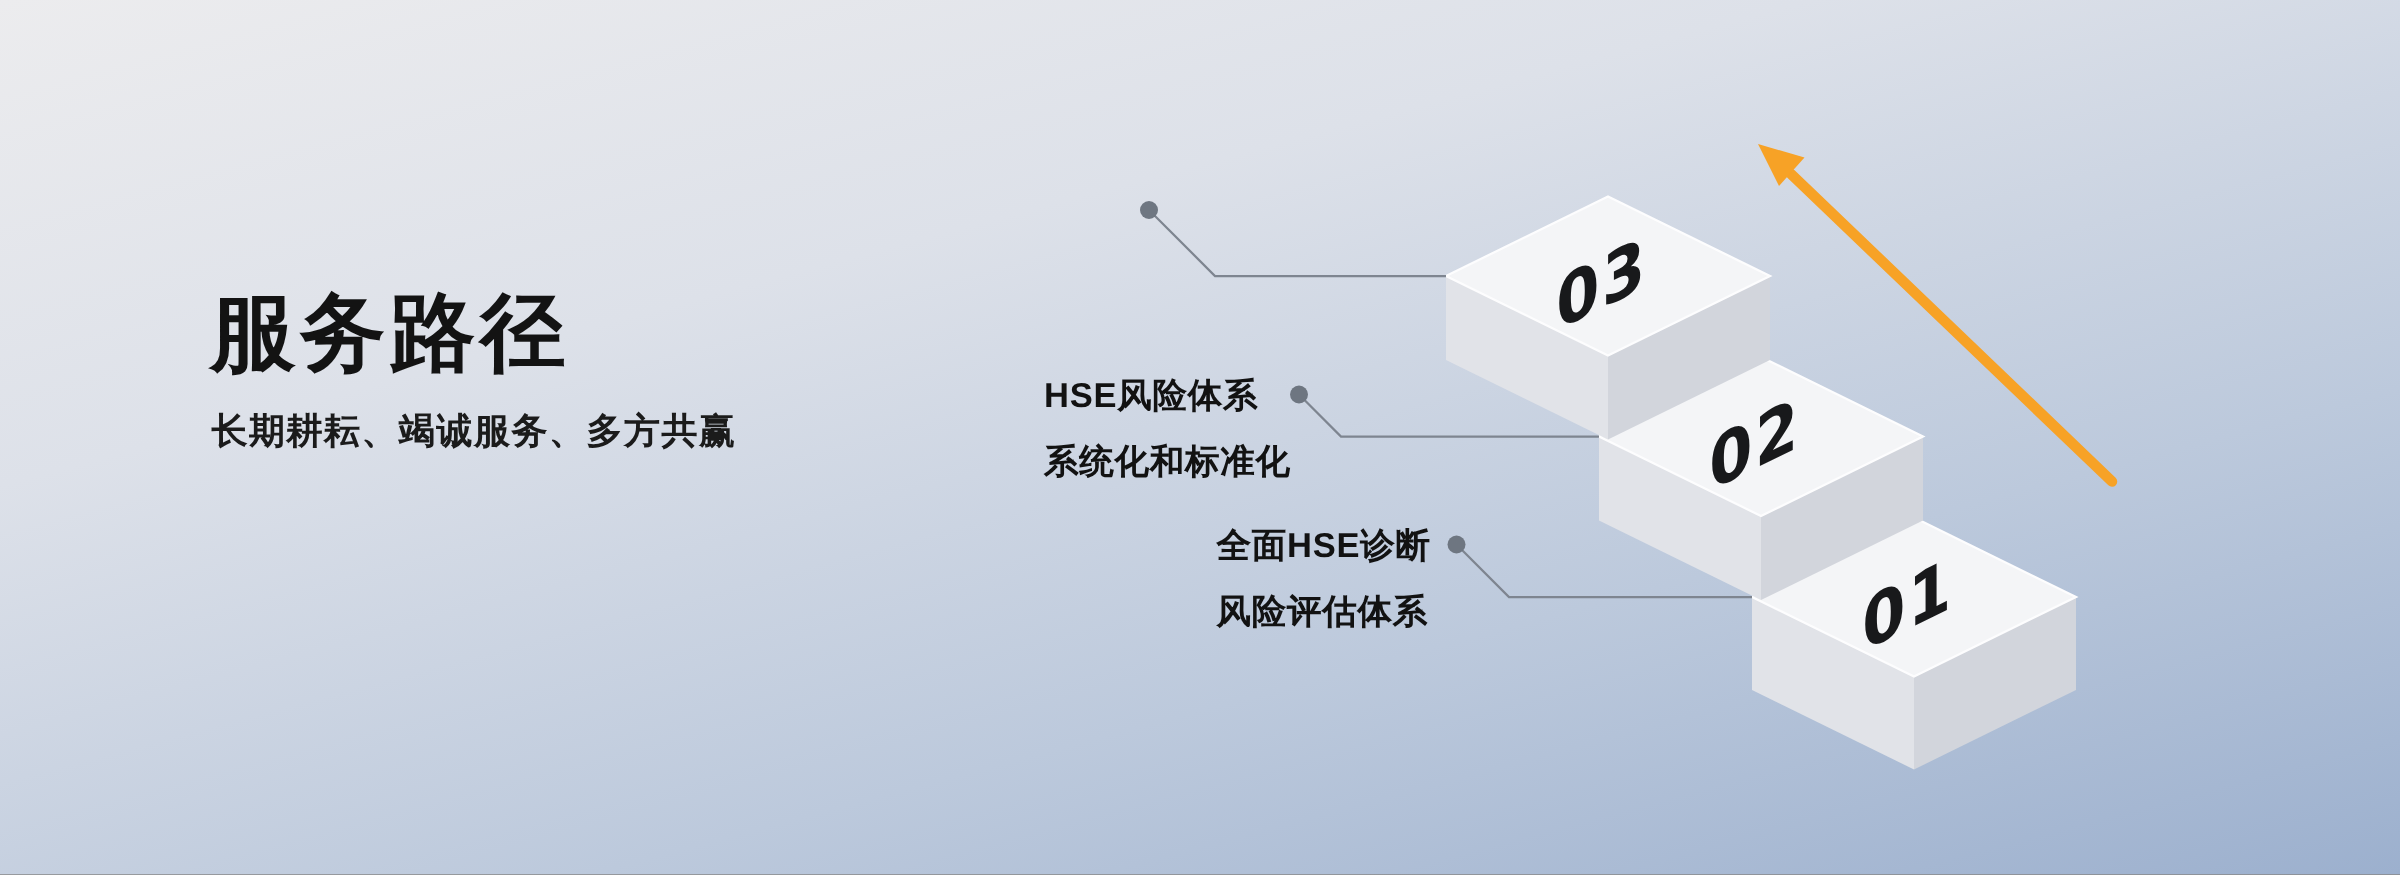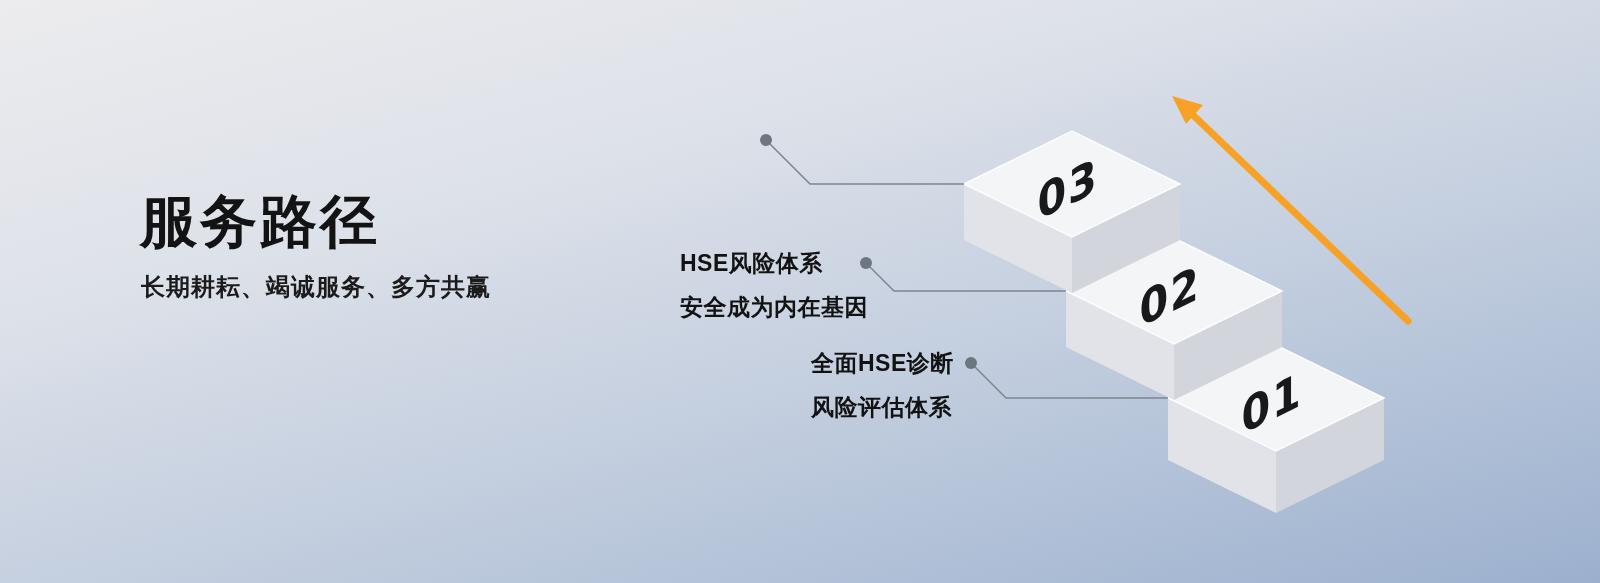--- a/index.html
+++ b/index.html
@@ -23,21 +23,21 @@
     font-size:24px;font-weight:700;letter-spacing:1px;color:#1b1b1b;
     white-space:nowrap;
   }
 
   .callout{
     position:absolute;
     font-size:23px;font-weight:700;color:#121212;
     line-height:44px;white-space:nowrap;letter-spacing:0.5px;
   }
   .callout-1{left:560px;top:118px;}
-  .callout-2{left:680px;top:241px;}
+  .callout-2{left:696px;top:241px;}
   .callout-3{left:811px;top:341px;}
 
   .step-num{
     position:absolute;
     font-size:46px;font-weight:700;color:#18191b;letter-spacing:2px;
     font-family:"DejaVu Sans","Liberation Sans",sans-serif;
     transform:translate(-50%,-50%) rotate(-26deg) skewX(-26deg) scaleY(0.92);
     white-space:nowrap;
   }
   .num-3{left:1068px;top:189px;}
@@ -84,21 +84,21 @@
       <line x1="1408" y1="321" x2="1194" y2="116" stroke="#F7A226" stroke-width="7" stroke-linecap="round"></line>
       <polygon points="1172,96 1203,105 1186,124" fill="#F7A226"></polygon>
     </g>
   </svg>
 
   <div class="page-title">服务路径</div>
   <div class="page-subtitle">长期耕耘、竭诚服务、多方共赢</div>
 
   <div class="callout callout-2">
     <div>HSE风险体系</div>
-    <div>安全成为内在基因</div>
+    <div>系统化和标准化</div>
   </div>
   <div class="callout callout-3">
     <div>全面HSE诊断</div>
     <div>风险评估体系</div>
   </div>
 
   <div class="step-num num-3">03</div>
   <div class="step-num num-2">02</div>
   <div class="step-num num-1">01</div>
 

